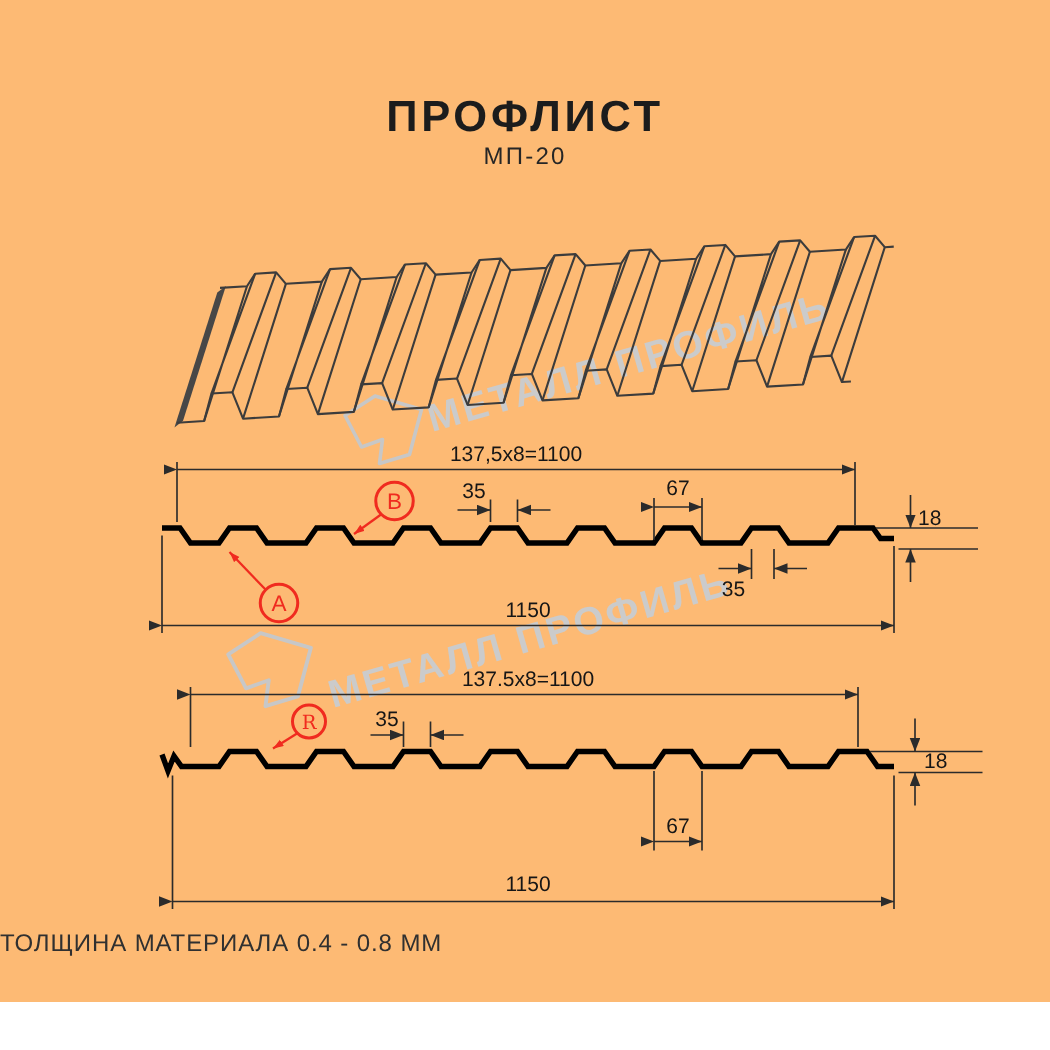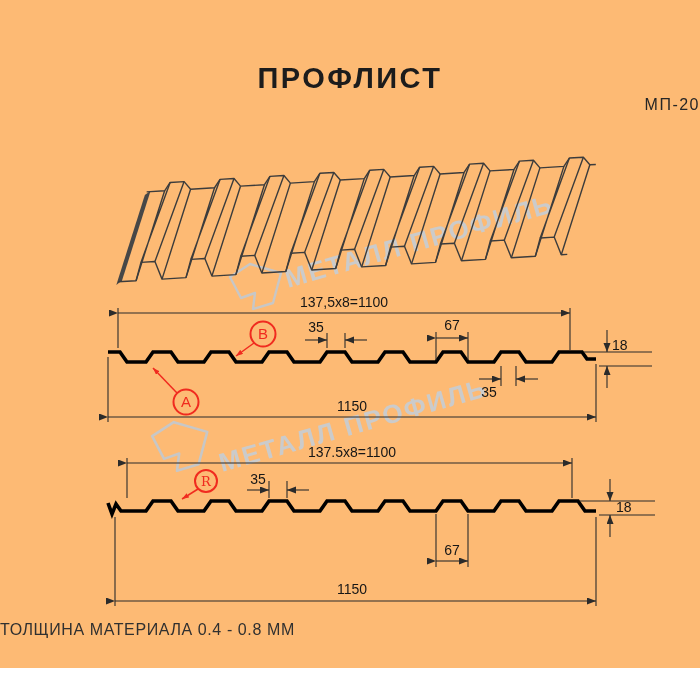--- a/index.html
+++ b/index.html
@@ -1,20 +1,20 @@
 <!DOCTYPE html>
 <html><head>
 <meta charset="utf-8">
 <style>
   html,body{margin:0;padding:0;background:#ffffff;}
   .page{position:relative;width:700px;height:668px;background:#fdba74;overflow:hidden;
         font-family:"Liberation Sans",sans-serif;}
   .title{position:absolute;top:62px;left:0;width:700px;text-align:center;
          font-size:29px;font-weight:700;letter-spacing:2.5px;color:#1c1c1c;}
-  .subtitle{position:absolute;top:96px;left:0;width:700px;text-align:right;
+  .subtitle{position:absolute;top:96px;left:0;width:700px;text-align:center;
             font-size:16px;font-weight:500;letter-spacing:1.5px;color:#262626;}
   .footer{position:absolute;top:621px;left:0;width:700px;
           font-size:16px;font-weight:500;letter-spacing:0.6px;color:#303030;}
   svg.scene{position:absolute;left:0;top:0;}
   .wmText{font-family:"Liberation Sans",sans-serif;font-size:26px;font-weight:700;
           letter-spacing:2px;fill:#cbcbcb;}
   .wmLogo{fill:none;stroke:#c7c7c7;stroke-width:2.4;stroke-linejoin:round;}
   .sheet{fill:none;stroke:#3c3c3c;stroke-width:1.4;stroke-linejoin:round;}
   .profile{fill:none;stroke:#000;stroke-width:3.6;stroke-linejoin:miter;}
   .dimline{stroke:#2b2b2b;stroke-width:1.1;fill:none;}

